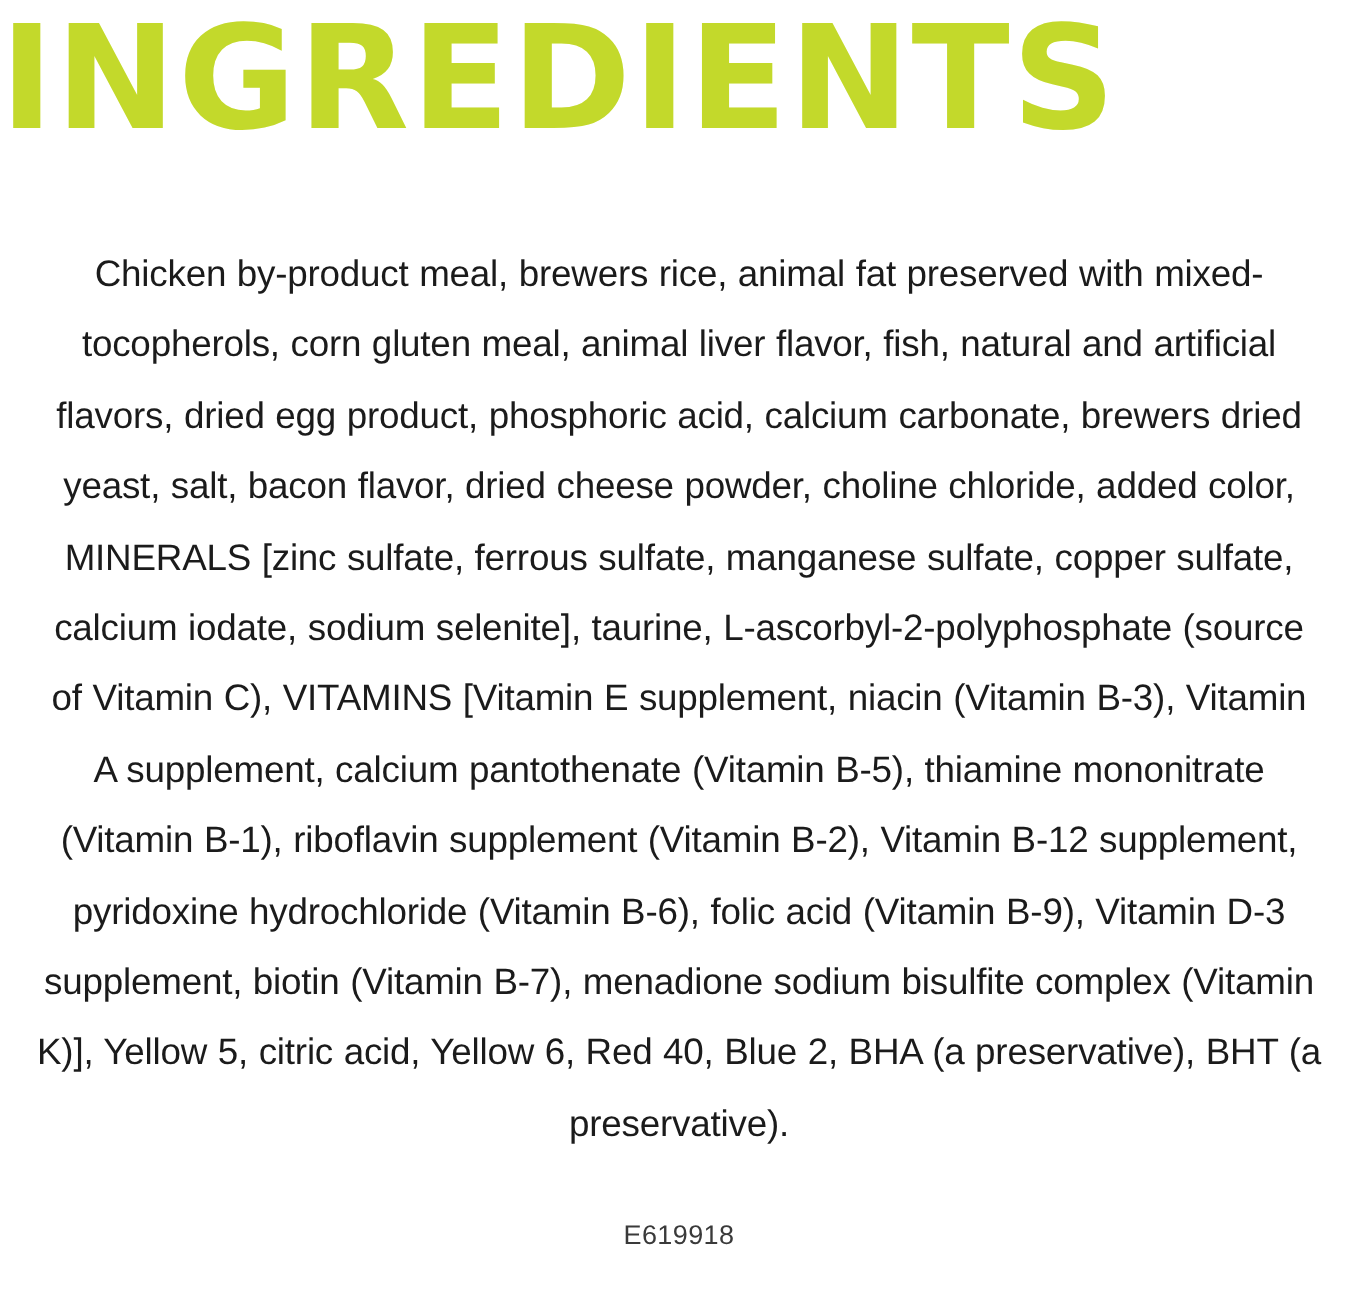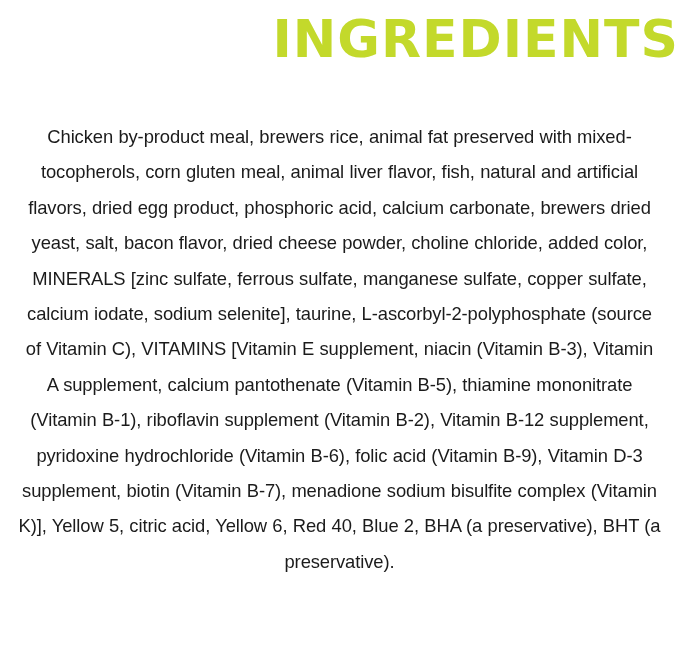--- a/index.html
+++ b/index.html
@@ -14,24 +14,24 @@
     overflow: hidden;
   }
   .page {
     position: relative;
     width: 679px;
     height: 655px;
     box-sizing: border-box;
     background: #ffffff;
   }
   .title {
-    text-align: right;
+    text-align: left;
     font-family: "DejaVu Sans", sans-serif;
     font-weight: bold;
-    font-size: 52px;
+    font-size: 72px;
     line-height: 70px;
     letter-spacing: 1px;
     color: #c3d92b;
     margin: 0;
     padding-top: 4px;
     text-transform: uppercase;
   }
   .ingredients-body {
     margin: 12px;
     padding: 33px 6px 0 6px;
@@ -53,13 +53,14 @@
     color: #3a3a3a;
     letter-spacing: 0.2px;
   }
 </style>
 </head>
 <body>
 
 <div class="page">
   <h1 class="title">INGREDIENTS</h1>
   <p class="ingredients-body">Chicken by-product meal, brewers rice, animal fat preserved with mixed-tocopherols, corn gluten meal, animal liver flavor, fish, natural and artificial flavors, dried egg product, phosphoric acid, calcium carbonate, brewers dried yeast, salt, bacon flavor, dried cheese powder, choline chloride, added color, MINERALS [zinc sulfate, ferrous sulfate, manganese sulfate, copper sulfate, calcium iodate, sodium selenite], taurine, L-ascorbyl-2-polyphosphate (source of Vitamin C), VITAMINS [Vitamin E supplement, niacin (Vitamin B-3), Vitamin A supplement, calcium pantothenate (Vitamin B-5), thiamine mononitrate (Vitamin B-1), riboflavin supplement (Vitamin B-2), Vitamin B-12 supplement, pyridoxine hydrochloride (Vitamin B-6), folic acid (Vitamin B-9), Vitamin D-3 supplement, biotin (Vitamin B-7), menadione sodium bisulfite complex (Vitamin K)], Yellow 5, citric acid, Yellow 6, Red 40, Blue 2, BHA (a preservative), BHT (a preservative).</p>
+  <p class="code">E619918</p>
 </div>
 
 </body></html>

